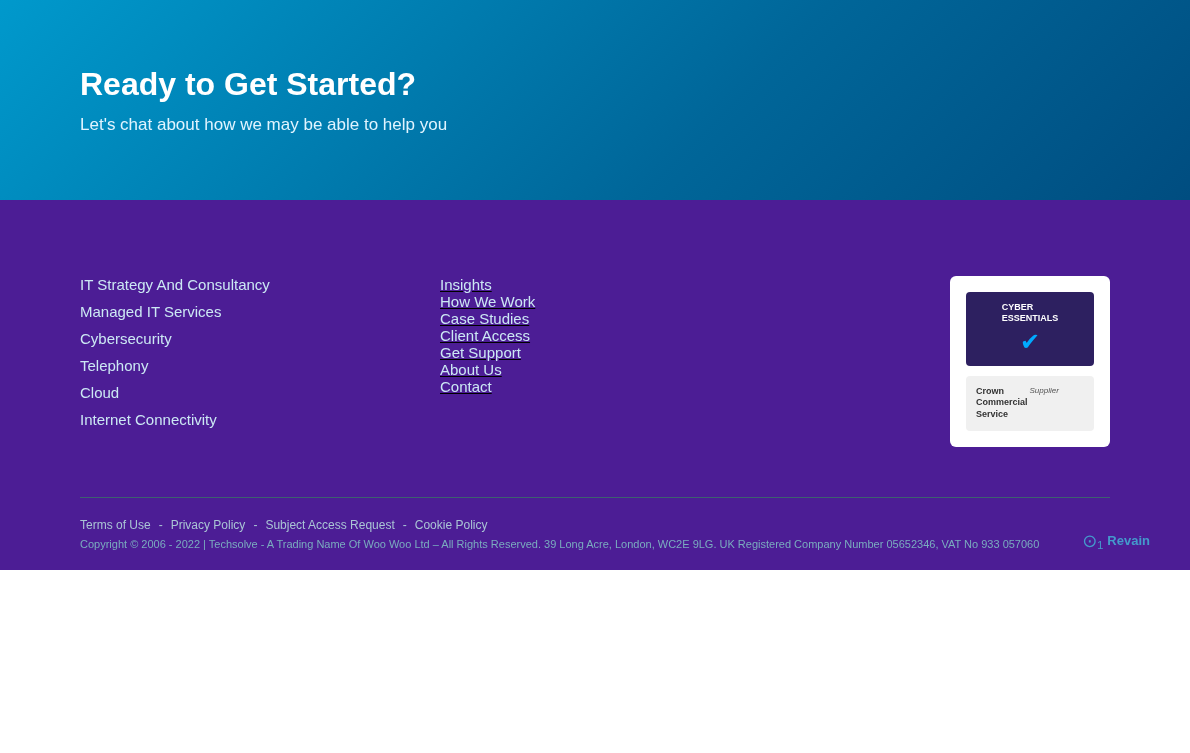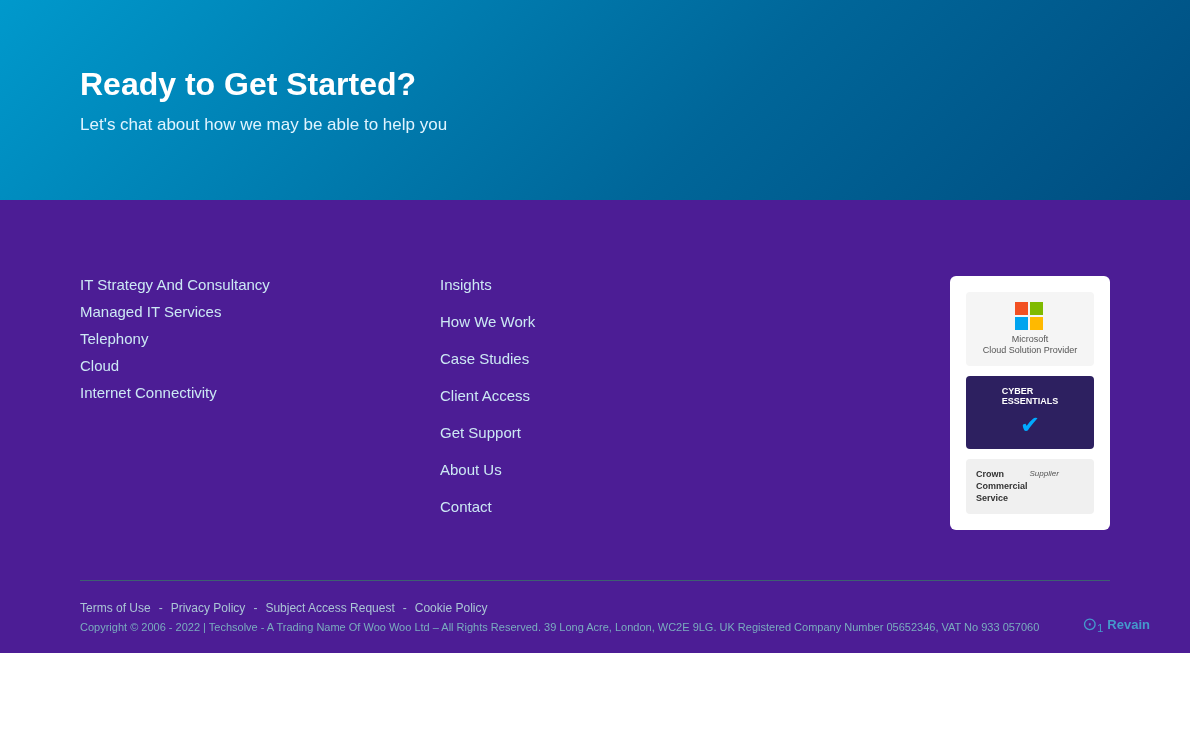--- a/index.html
+++ b/index.html
@@ -63,22 +63,23 @@
     }
     .footer-col-left {
       display: flex;
       flex-direction: column;
       gap: 10px;
       min-width: 280px;
     }
     .footer-col-mid {
       display: flex;
       flex-direction: column;
-      gap: 20px;
+      gap: 0;
       min-width: 200px;
+      text-decoration: underline;
     }
     .footer-col-right {
       margin-left: auto;
     }
     .footer-link {
       color: #cce8f4;
       font-size: 15px;
       cursor: pointer;
       text-decoration: none;
       display: block;
@@ -208,47 +209,39 @@
   </div>
 </section>
 
 <div class="footer-wrapper">
   <footer class="footer">
     <div class="footer-columns">
 
       <div class="footer-col-left">
         <a class="footer-link">IT Strategy And Consultancy</a>
         <a class="footer-link">Managed IT Services</a>
+        <a class="footer-link">Cybersecurity</a>
         <a class="footer-link">Telephony</a>
         <a class="footer-link">Cloud</a>
         <a class="footer-link">Internet Connectivity</a>
       </div>
 
       <div class="footer-col-mid">
         <a class="footer-link">Insights</a>
         <a class="footer-link">How We Work</a>
         <a class="footer-link">Case Studies</a>
         <a class="footer-link">Client Access</a>
         <a class="footer-link">Get Support</a>
         <a class="footer-link">About Us</a>
         <a class="footer-link">Contact</a>
       </div>
 
       <div class="footer-col-right">
         <div class="badge-panel">
 
-          <div class="ms-badge">
-            <div class="ms-logo">
-              <div class="ms-square" style="background:#f25022;"></div>
-              <div class="ms-square" style="background:#7fba00;"></div>
-              <div class="ms-square" style="background:#00a4ef;"></div>
-              <div class="ms-square" style="background:#ffb900;"></div>
-            </div>
-            <div class="ms-label">Microsoft<br>Cloud Solution Provider</div>
-          </div>
 
           <div class="cyber-badge">
             <div class="cyber-label">CYBER<br>ESSENTIALS</div>
             <div class="cyber-check">✔</div>
           </div>
 
           <div class="crown-badge">
             <div class="crown-title">Crown<br>Commercial<br>Service</div>
             <div class="crown-sub">Supplier</div>
           </div>

